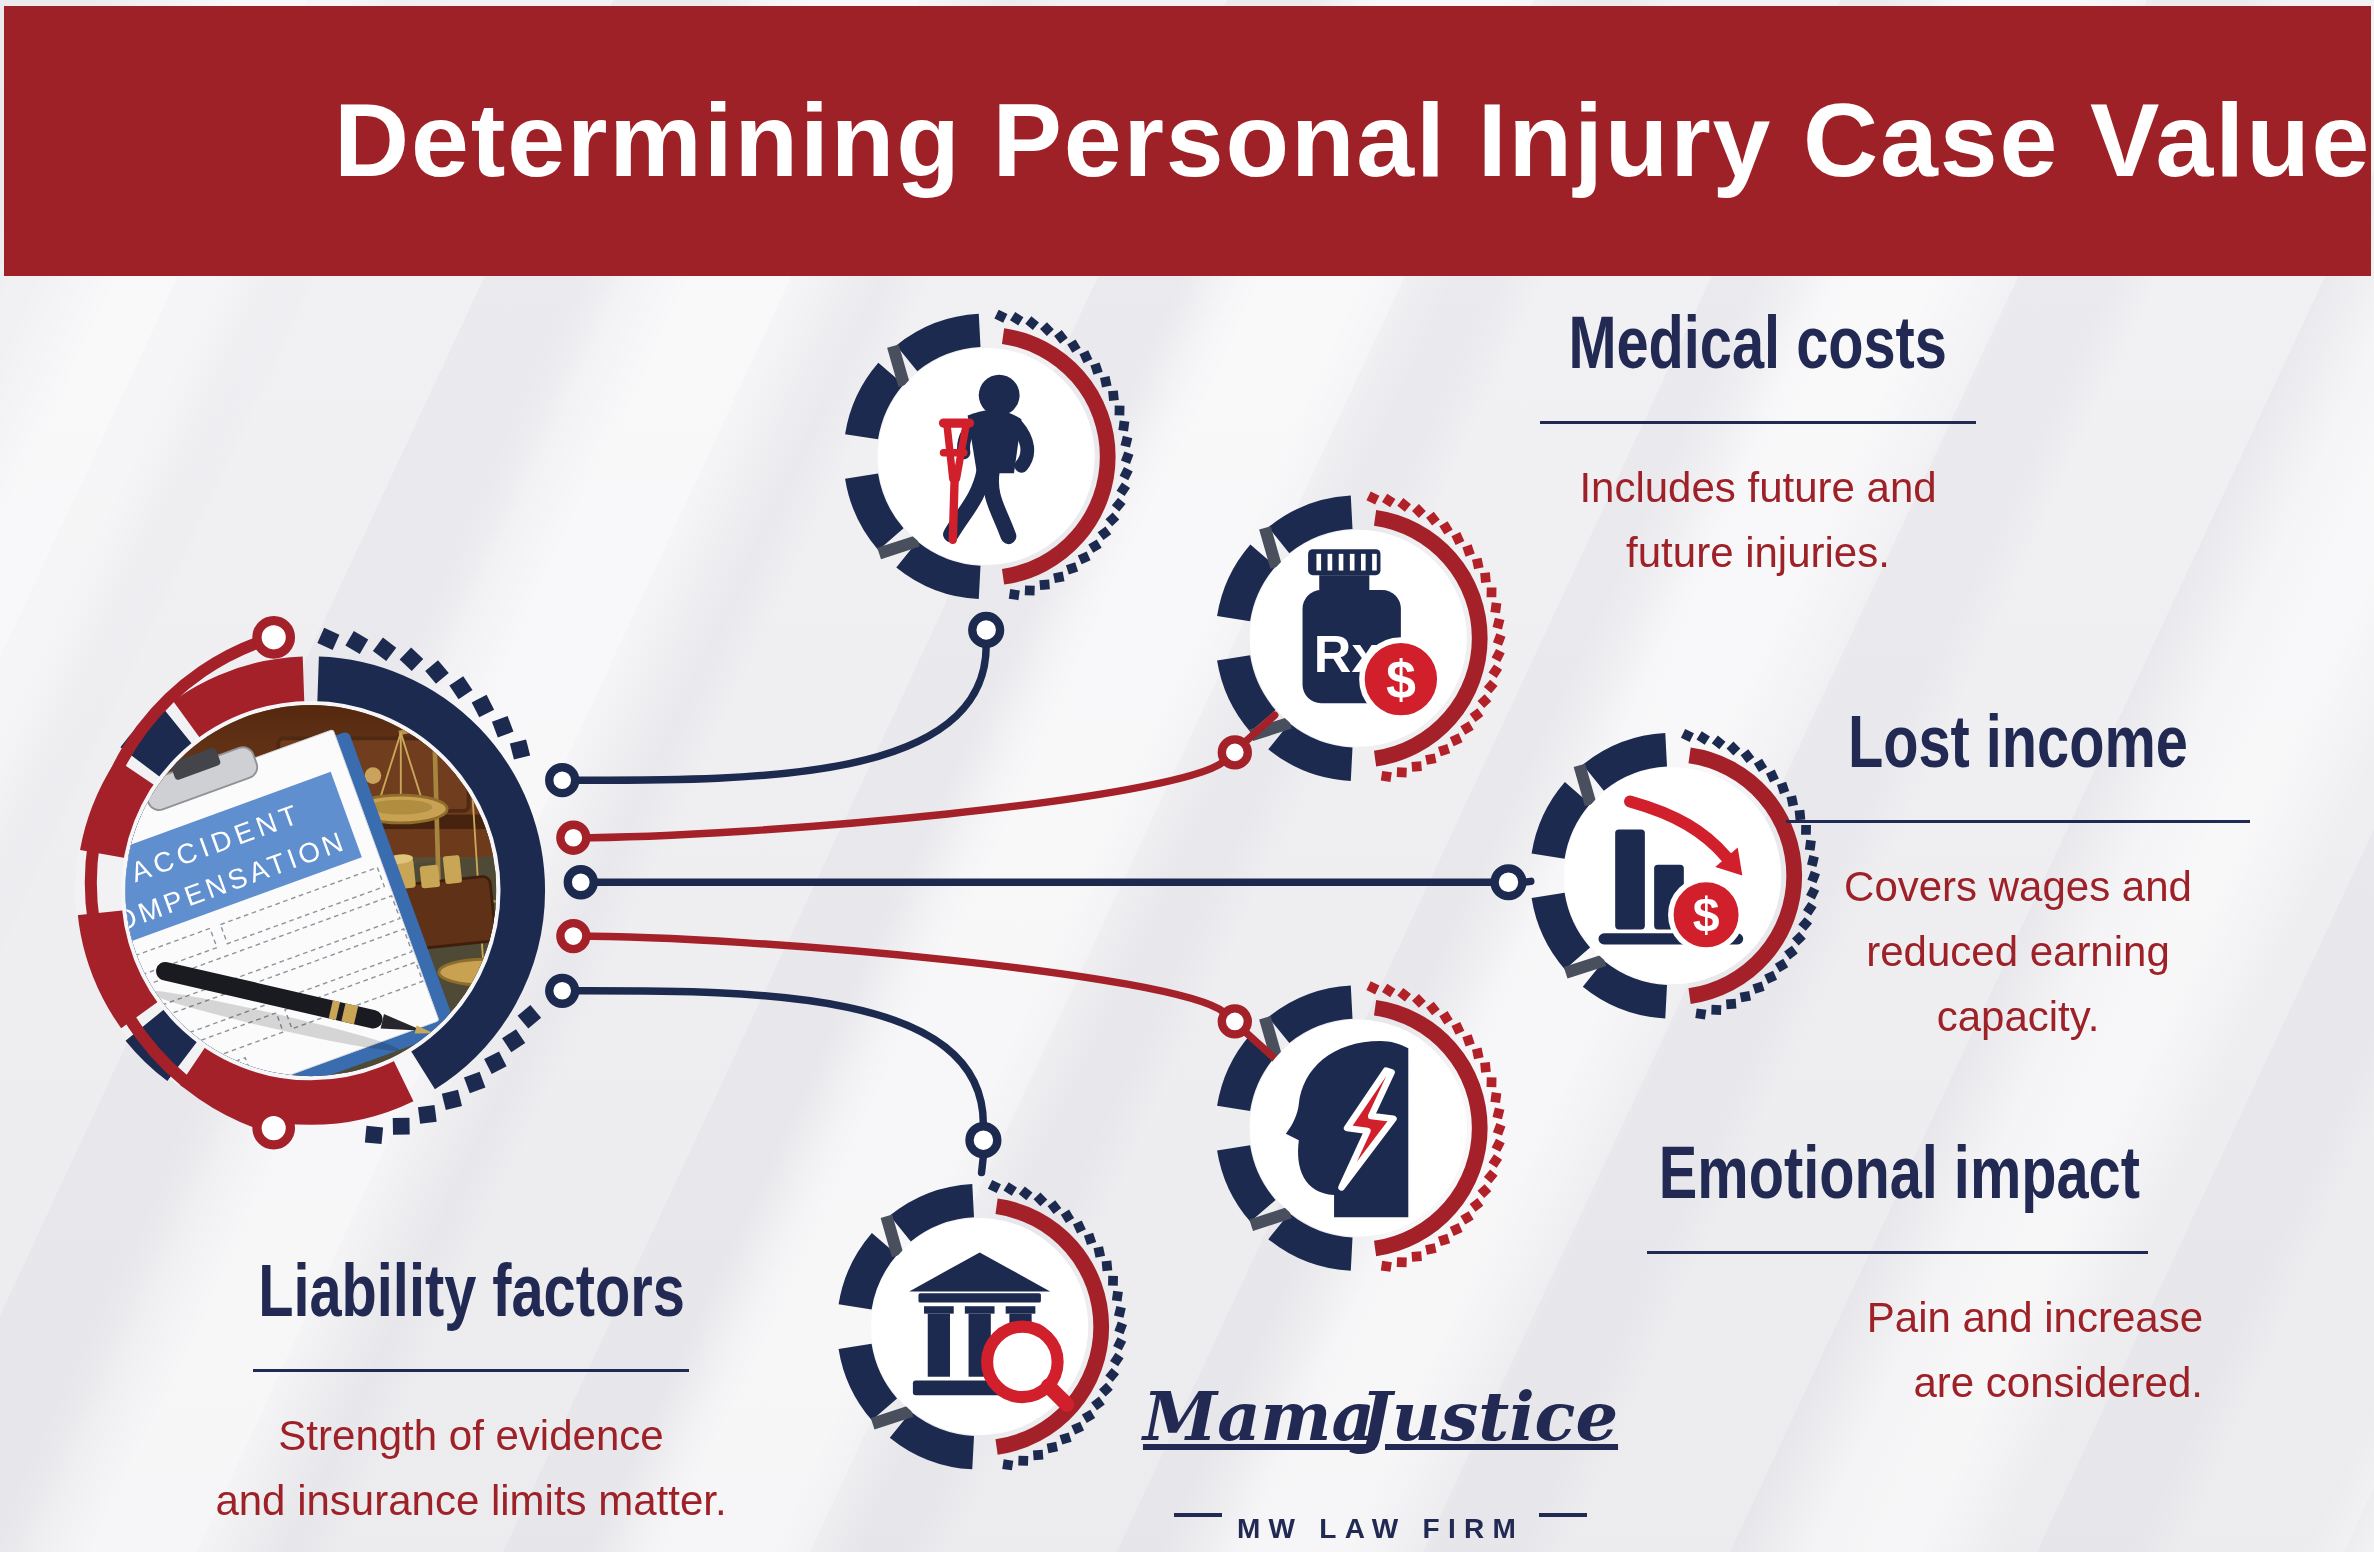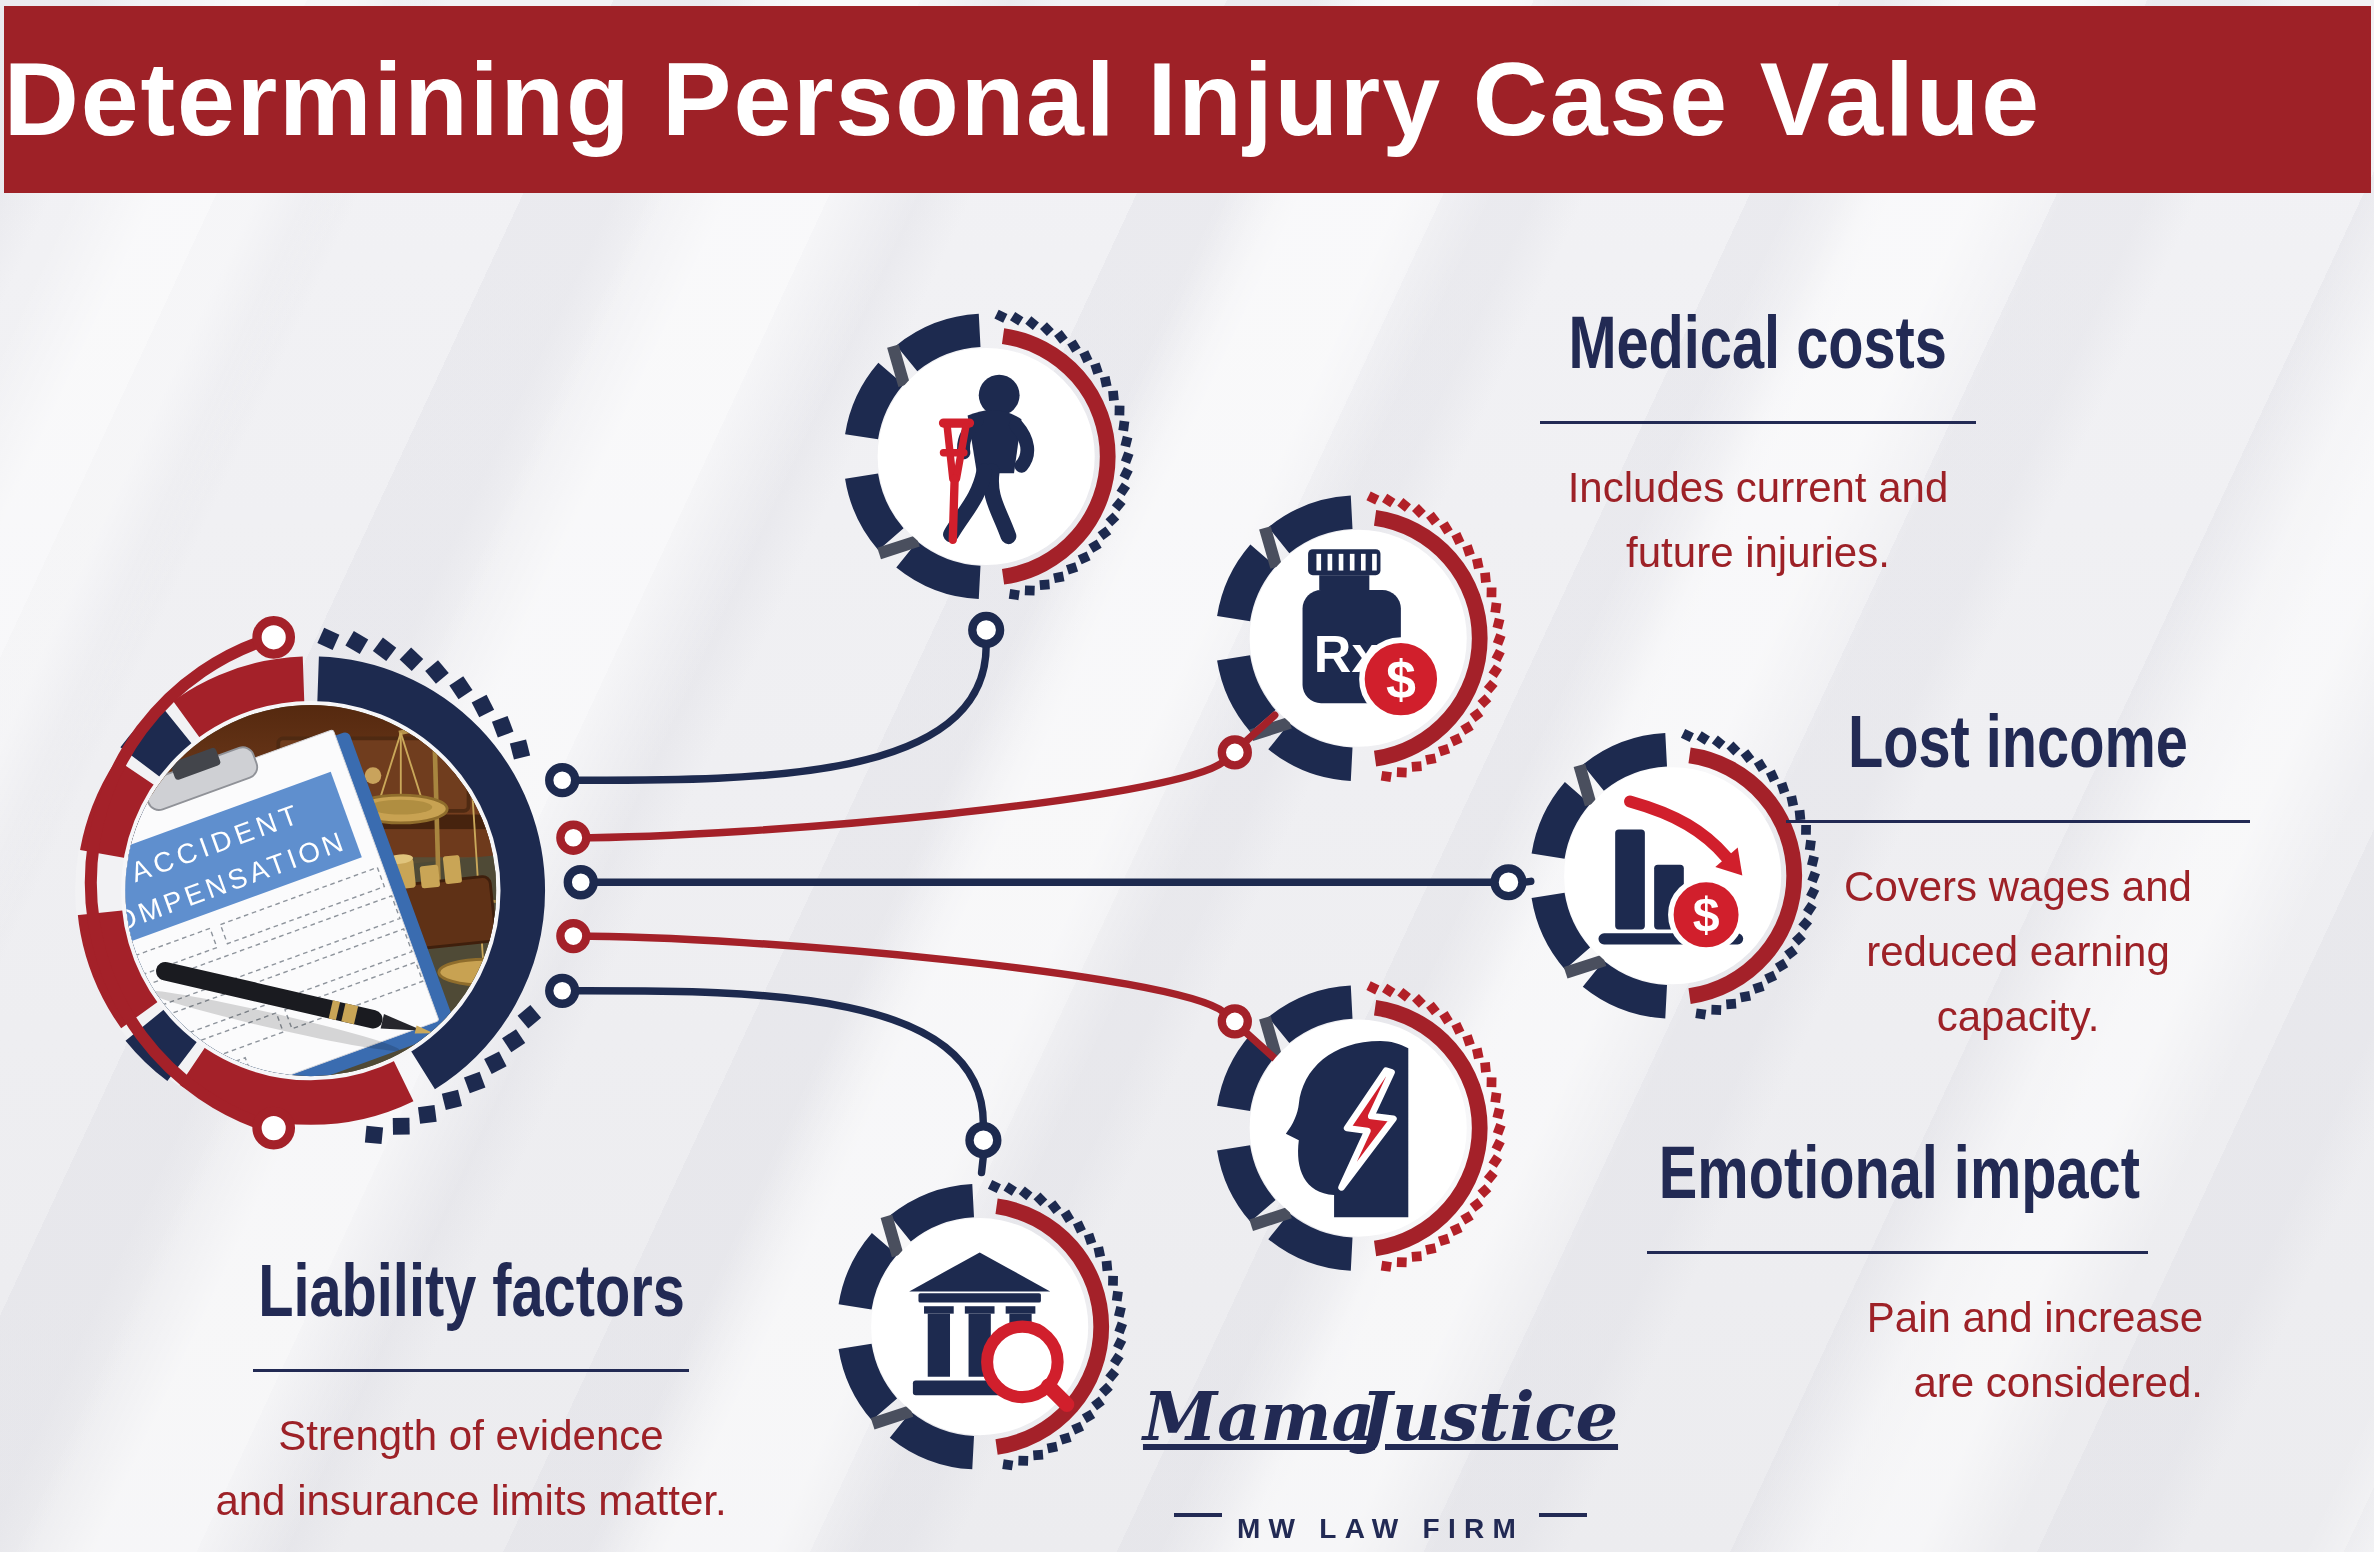--- a/index.html
+++ b/index.html
@@ -7,22 +7,22 @@
     --bright-red:#d11f2c; --arc-red:#a42129; --background:#eeeef1; --gap:#f2f2f4;
   }
   html,body{margin:0;padding:0;}
   body{font-family:"Liberation Sans",sans-serif;background:#fff;}
   #canvas{position:relative;width:2375px;height:1553px;overflow:hidden;background:var(--background);}
   #streaks{position:absolute;inset:0;
     background:
       repeating-linear-gradient(115deg, rgba(255,255,255,0) 0 148px, rgba(255,255,255,.55) 223px 315px, rgba(255,255,255,0) 399px 519px),
       repeating-linear-gradient(115deg, rgba(214,214,222,.25) 0 83px, rgba(255,255,255,0) 130px 278px),
       linear-gradient(180deg,#f2f2f5 0%,#ececef 100%);}
-  #banner{position:absolute;left:3.7px;right:3.7px;top:5.6px;height:187px;background:var(--banner-red);
-    display:flex;align-items:center;justify-content:flex-start;}
+  #banner{position:absolute;left:3.7px;right:3.7px;top:5.6px;height:270px;background:var(--banner-red);
+    display:flex;align-items:center;justify-content:flex-end;}
   #banner .title{color:#fff;font-size:104px;font-weight:700;letter-spacing:1.9px;white-space:nowrap;}
   .sec{position:absolute;text-align:center;color:var(--text-navy);}
   .sec .heading{font-size:74px;font-weight:700;line-height:1;white-space:nowrap;}
   .sec .heading span{display:inline-block;transform:scaleX(.78);transform-origin:center;}
   .sec .divider{height:2.8px;background:var(--text-navy);margin:41px auto 0;}
   .sec .body{margin-top:31px;font-size:42px;line-height:1.55;color:var(--text-red);}
   .body-line{display:block;white-space:nowrap;}
   svg text{font-family:"Liberation Sans",sans-serif;}
   #logo{position:absolute;left:1167px;top:1347px;width:427px;text-align:center;color:var(--text-navy);}
   #logo .script-row{display:flex;align-items:center;justify-content:center;text-decoration:underline;}
@@ -410,21 +410,21 @@
         <line x1="74" y1="64" x2="94" y2="84" stroke="var(--bright-red)" stroke-width="16" stroke-linecap="round"></line>
       </g>
     </g>
   </svg>
 
 
   <div class="sec" id="sec-medical" style="left:1452px;top:306px;width:612px;">
     <div class="heading"><span>Medical costs</span></div>
     <div class="divider" style="width:436px;"></div>
     <div class="body">
-      <span class="body-line">Includes current and</span>
+      <span class="body-line">Includes future and</span>
       <span class="body-line">future injuries.</span>
     </div>
   </div>
 
   <div class="sec" id="sec-lost" style="left:1749px;top:705px;width:538px;">
     <div class="heading"><span>Lost income</span></div>
     <div class="divider" style="width:464px;"></div>
     <div class="body">
       <span class="body-line">Covers wages and</span>
       <span class="body-line">reduced earning</span>

